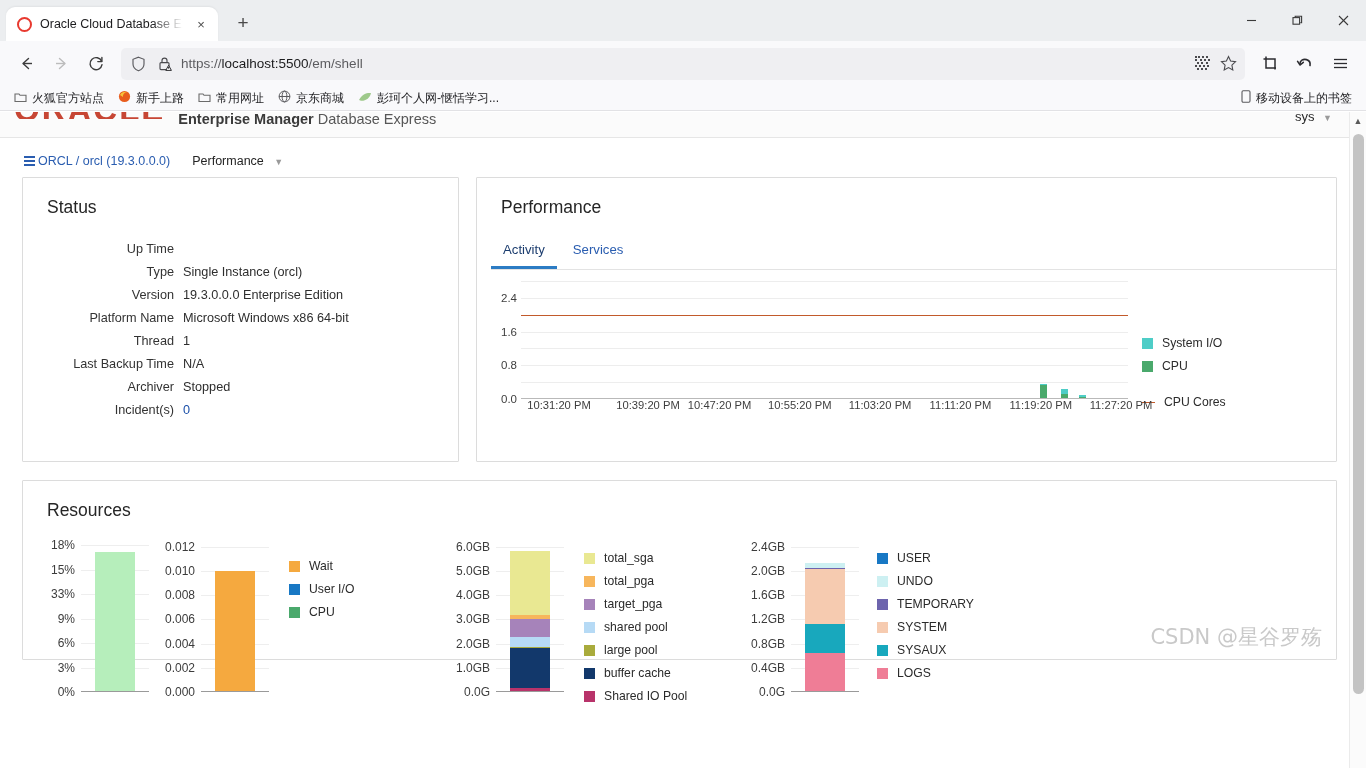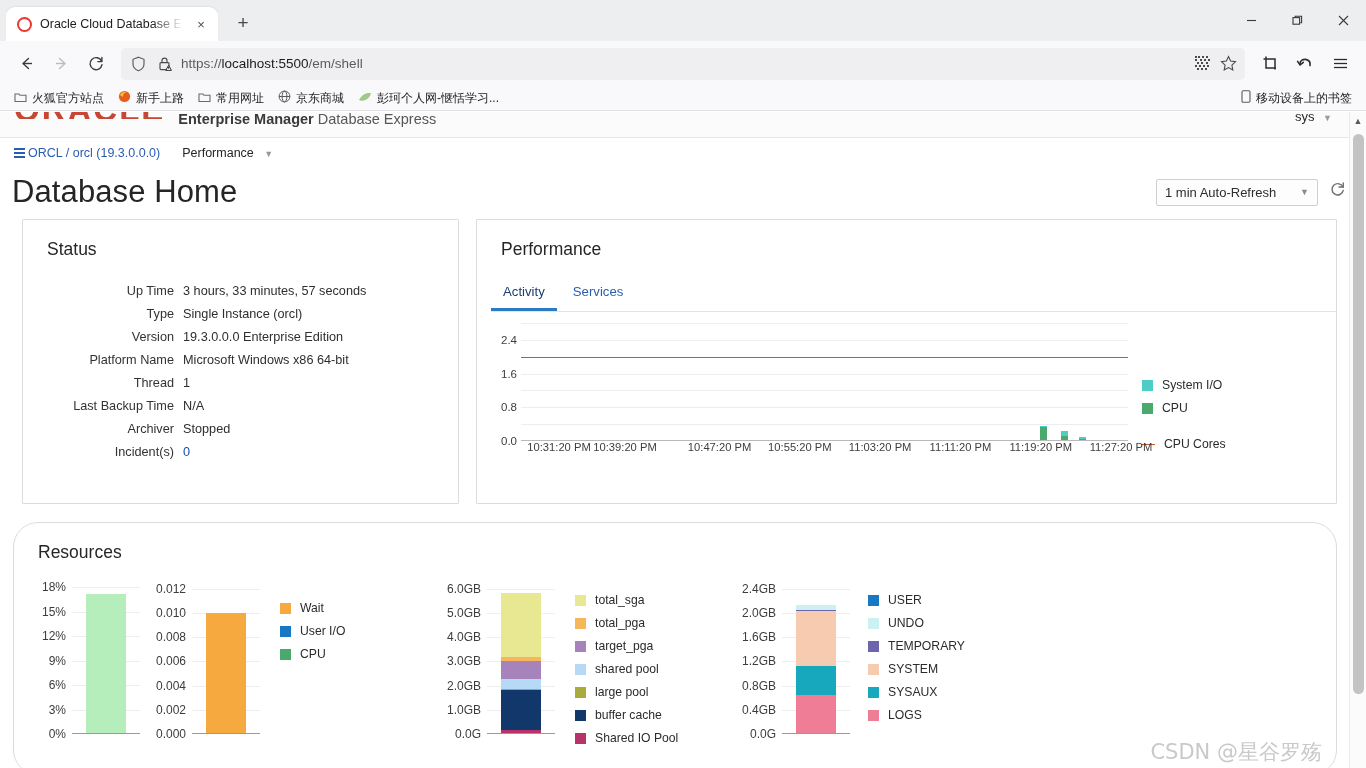--- a/index.html
+++ b/index.html
@@ -104,22 +104,22 @@
   }
   .em-title { margin-left: 13px; margin-top: -1px; font-size: 14.5px; color: #575757; }
   .em-title b { color: #3a3a3a; }
   .em-user {
     position: absolute; right: 34px; top: -3px;
     font-size: 13px; color: #2a2a2a; cursor: pointer;
   }
   .em-user .caret { color: #9a9a9a; font-size: 9px; margin-left: 5px; }
 
   .breadcrumb {
-    height: 30px; display: flex; align-items: center;
-    padding: 0 14px; gap: 22px; font-size: 12.5px;
+    height: 30px; display: flex; align-items: flex-end;
+    padding: 0 14px; gap: 22px; font-size: 12.5px; margin-left: 10px;
   }
   .db-icon { width: 11px; height: 11px; position: relative; margin-right: 3px; }
   .db-icon i {
     position: absolute; left: 0; width: 11px; height: 2.4px;
     background: #2a5db0; display: block;
   }
   .crumb-link {
     display: flex; align-items: center; color: #2a5db0; cursor: pointer;
   }
   .perf-menu { color: #242424; cursor: pointer; }
@@ -201,21 +201,21 @@
   .legend-item {
     display: flex; align-items: center; gap: 9px;
     font-size: 12.2px; color: #2b2b2b; margin-bottom: 9px; white-space: nowrap;
   }
   .sw { width: 11px; height: 11px; flex: 0 0 11px; }
   .sw-line { width: 13px; height: 0; border-top: 1.7px solid #c25a2b; flex: 0 0 13px; }
   .legend-gap { height: 13px; }
 
   
   #resources-card {
-    margin: 18px 29px 0 13px; height: 253px; position: relative; border-radius: 25px;
+    margin: 18px 29px 0 22px; height: 180px; position: relative;
   }
   .res-charts {
     display: flex; margin-top: 16px; padding-left: 10px;
   }
   .res-block { display: flex; }
   .res-chart { position: relative; width: 120px; height: 160px; }
   .res-yaxis { position: absolute; left: 0; top: 0; width: 46px; height: 155px; }
   .res-ylab {
     position: absolute; right: 4px; font-size: 12px; color: #3c3c3c;
     transform: translateY(-50%); white-space: nowrap;
@@ -445,44 +445,28 @@
             <i style="top:8.6px"></i>
         </span>
         <span>ORCL / orcl (19.3.0.0.0)</span>
       </span>
       <span class="perf-menu">
         <span>Performance</span>
         <span class="caret">▼</span>
       </span>
     </div>
 
-    <div class="pagetitle-row">
-      <h1 class="pagetitle">Database Home</h1>
-      <div class="refresh-group">
-        <div class="refresh-select">
-          <span>1 min Auto-Refresh</span>
-          <span class="caret">▼</span>
-        </div>
-        <span class="refresh-icon">
-          <svg width="17" height="17" viewBox="0 0 18 18">
-              <path d="M14.8 6.6 A6 6 0 1 0 15.1 10" fill="none" stroke="#707070" stroke-width="1.5" stroke-linecap="round"></path>
-              <path d="M10.6 6.4 H15.1 V2.2" fill="none" stroke="#707070" stroke-width="1.5" stroke-linecap="round" stroke-linejoin="round"></path>
-            </svg>
-        </span>
-      </div>
-    </div>
 
     <div class="panels">
 
       <div class="card" id="status-card">
         <div class="card-title">Status</div>
         <div class="status-list" id="status-list">
             <div class="status-row">
               <div class="status-label">Up Time</div>
-              <div class="status-value">3 hours, 33 minutes, 57 seconds</div>
             </div>
             <div class="status-row">
               <div class="status-label">Type</div>
               <div class="status-value">Single Instance (orcl)</div>
             </div>
             <div class="status-row">
               <div class="status-label">Version</div>
               <div class="status-value">19.3.0.0.0 Enterprise Edition</div>
             </div>
             <div class="status-row">
@@ -541,21 +525,21 @@
                     <div style="height: 3.79286px; background: rgb(74, 169, 108);"></div>
                   </div>
                   <div class="act-bar" style="left: 92%;">
                     <div style="height: 2.10714px; background: rgb(78, 205, 199);"></div>
                     <div style="height: 1.26429px; background: rgb(74, 169, 108);"></div>
                   </div>
                 </div>
               </div>
             <div class="act-xlabels" id="act-xlabels">
                 <div class="act-xlab" style="left: 38px;">10:31:20 PM</div>
-                <div class="act-xlab" style="left: 104px;">10:39:20 PM</div>
+                <div class="act-xlab" style="left: 127px;">10:39:20 PM</div>
                 <div class="act-xlab" style="left: 198.571px;">10:47:20 PM</div>
                 <div class="act-xlab" style="left: 278.857px;">10:55:20 PM</div>
                 <div class="act-xlab" style="left: 359.143px;">11:03:20 PM</div>
                 <div class="act-xlab" style="left: 439.429px;">11:11:20 PM</div>
                 <div class="act-xlab" style="left: 519.714px;">11:19:20 PM</div>
                 <div class="act-xlab" style="left: 600px;">11:27:20 PM</div>
               </div>
           </div>
           <div class="act-legend" id="act-legend">
               <div class="legend-item">
@@ -579,21 +563,21 @@
     <div class="card" id="resources-card">
       <div class="card-title">Resources</div>
       <div class="res-charts" id="res-charts">
           <div class="res-block">
             <div class="res-chart" style="width: 120px;">
               <div class="res-yaxis">
                 <div class="res-ylab" style="top: 155px;">0%</div>
                 <div class="res-ylab" style="top: 130.526px;">3%</div>
                 <div class="res-ylab" style="top: 106.053px;">6%</div>
                 <div class="res-ylab" style="top: 81.5789px;">9%</div>
-                <div class="res-ylab" style="top: 57.1053px;">12%</div>
+                <div class="res-ylab" style="top: 57.1053px;">33%</div>
                 <div class="res-ylab" style="top: 32.6316px;">15%</div>
                 <div class="res-ylab" style="top: 8.15789px;">18%</div>
               </div>
               <div class="res-plot">
                 <div class="res-grid" style="top: 130.526px;"></div>
                 <div class="res-grid" style="top: 106.053px;"></div>
                 <div class="res-grid" style="top: 81.5789px;"></div>
                 <div class="res-grid" style="top: 57.1053px;"></div>
                 <div class="res-grid" style="top: 32.6316px;"></div>
                 <div class="res-grid" style="top: 8.15789px;"></div>

